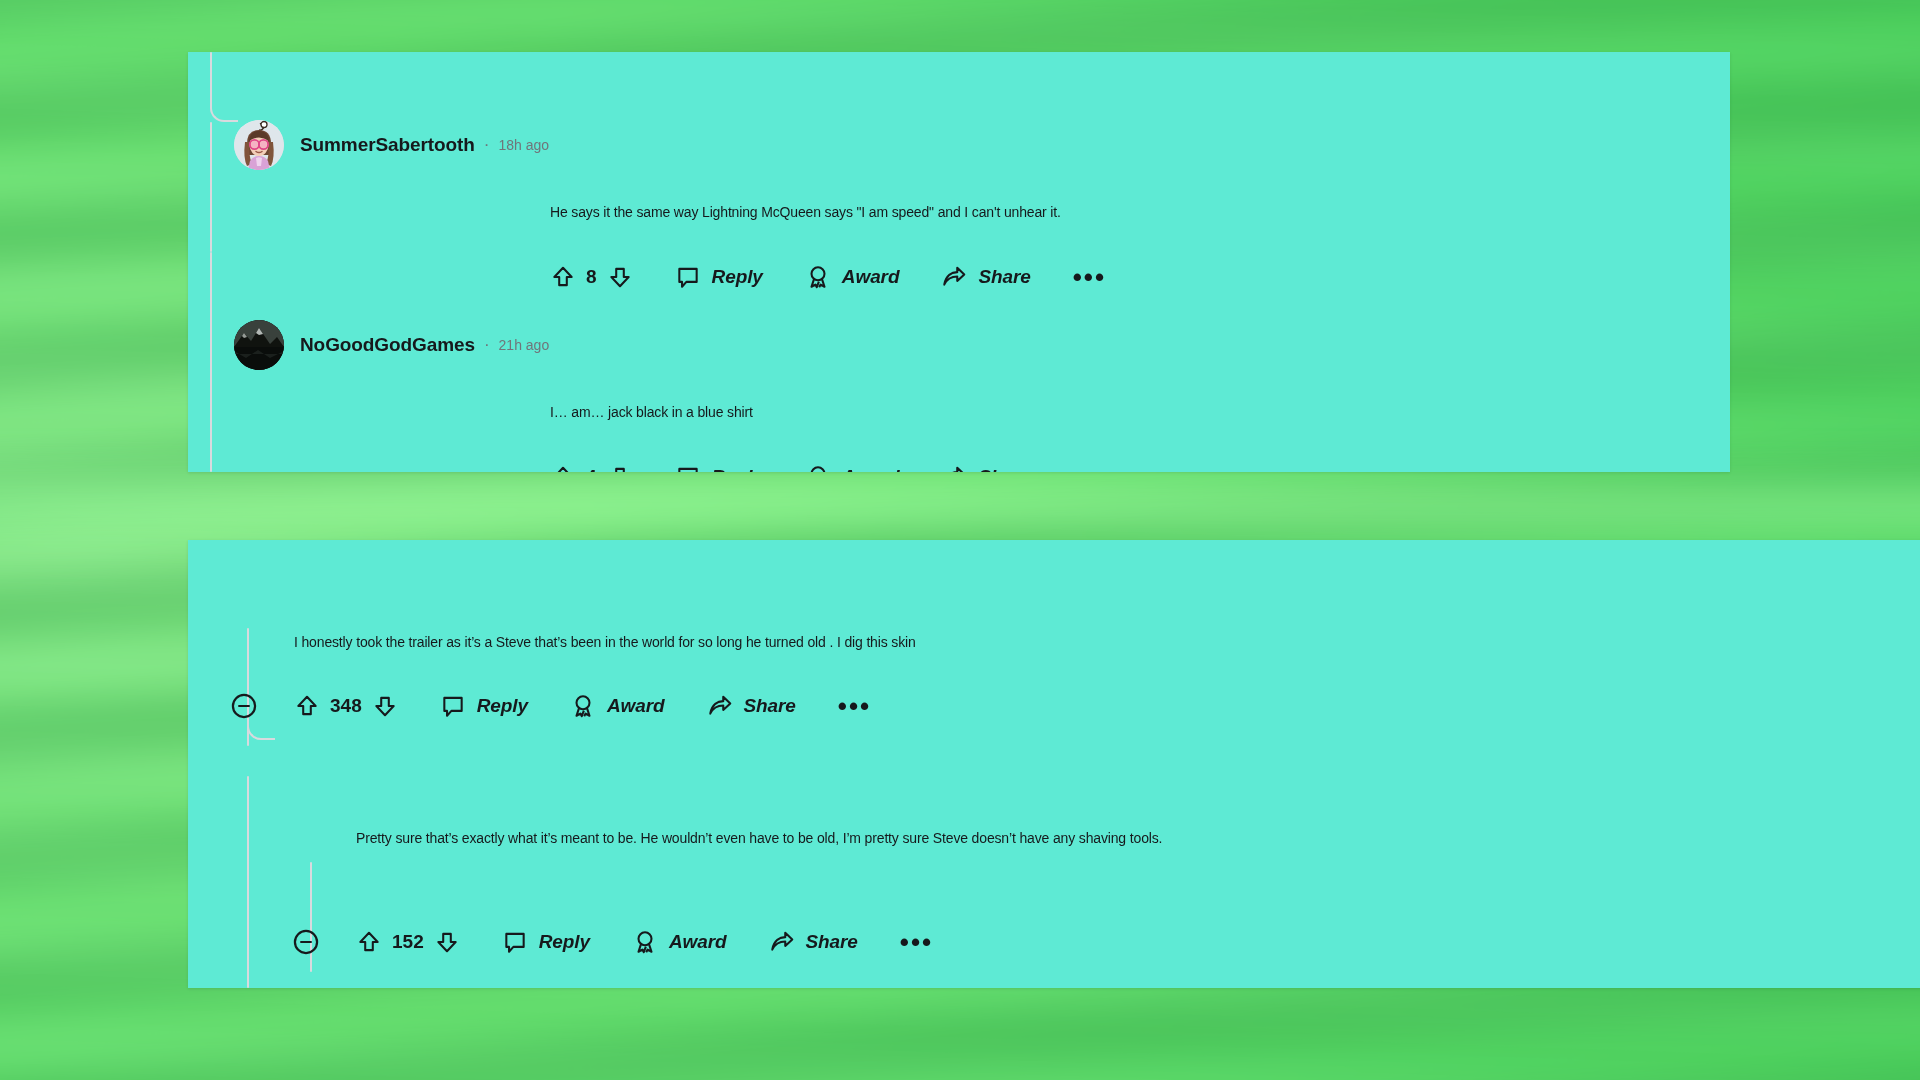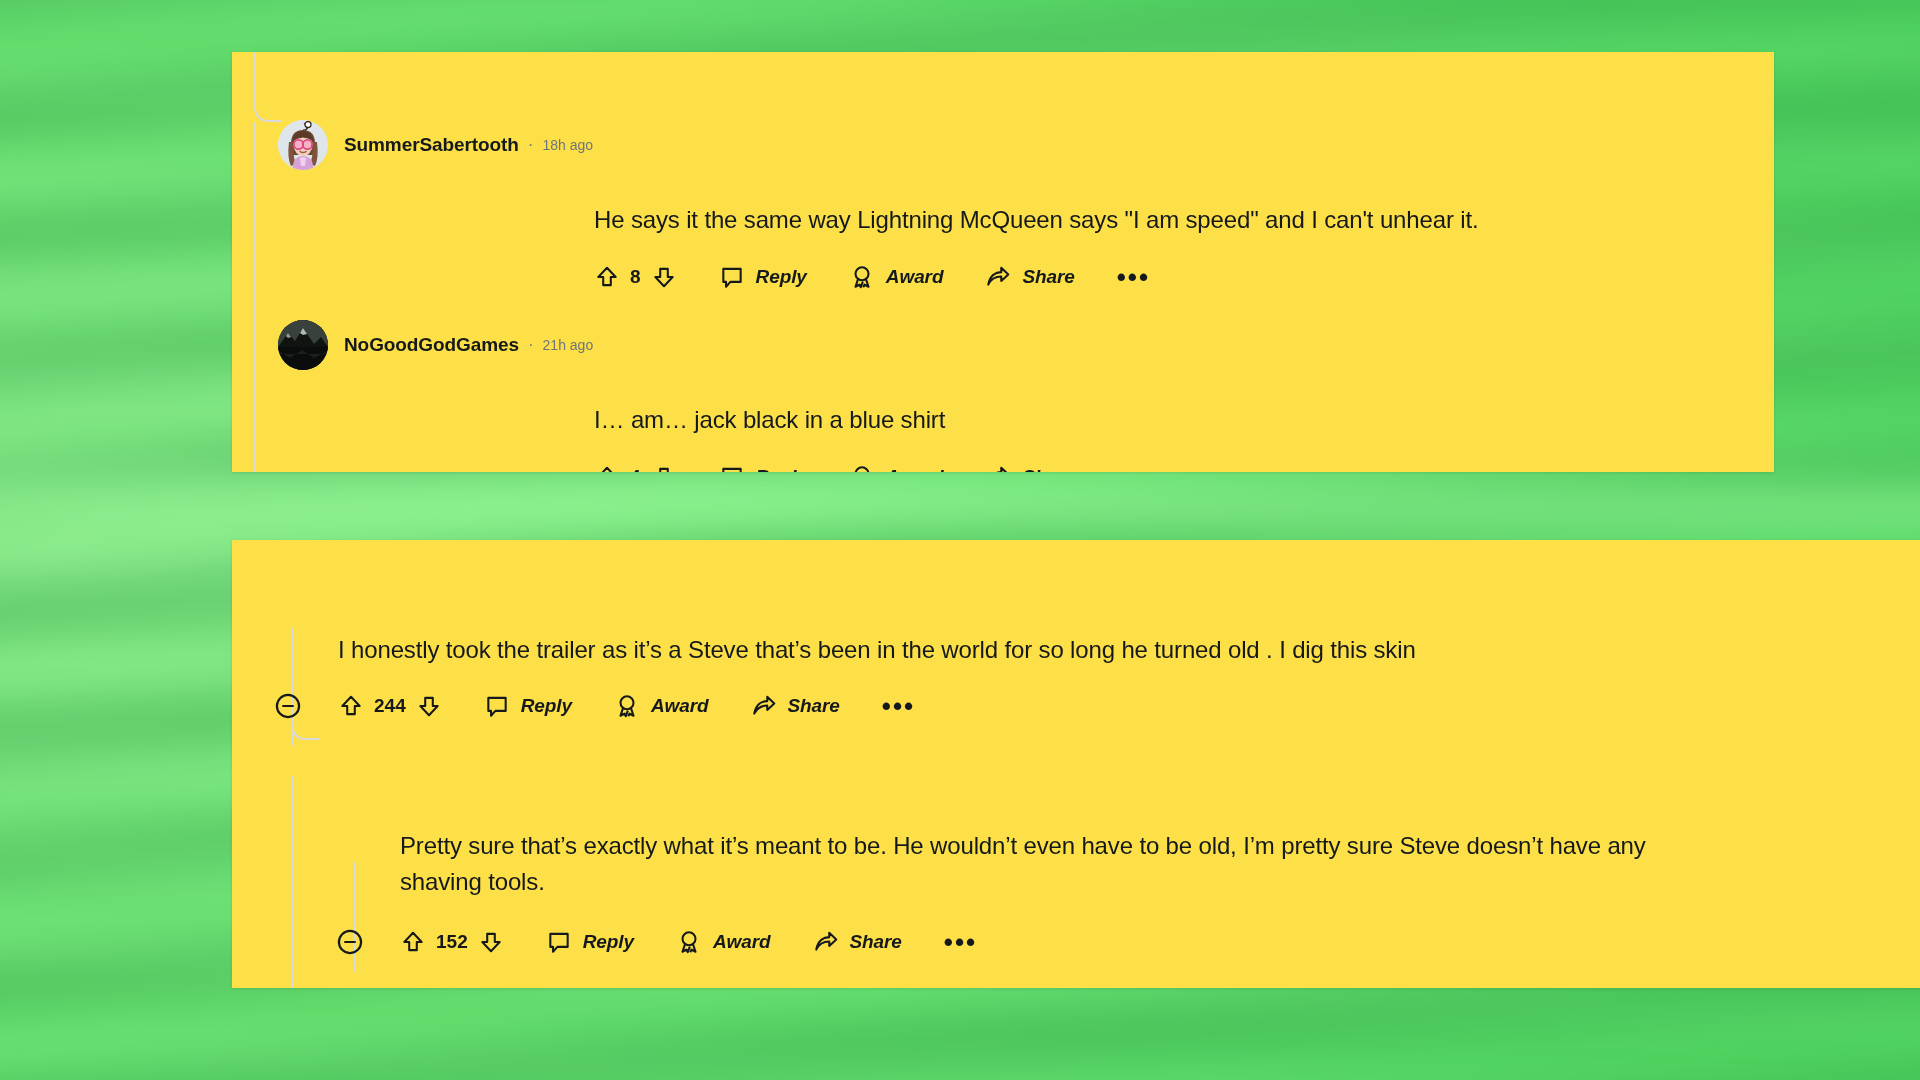--- a/index.html
+++ b/index.html
@@ -53,24 +53,23 @@
     position: absolute;
     left: -60px; right: -60px;
     top: 470px; height: 70px;
     background: linear-gradient(180deg, rgba(150,255,150,0) 0%, rgba(160,255,160,0.75) 50%, rgba(150,255,150,0) 100%);
     filter: blur(22px);
   }
 
   
   .card {
     position: absolute;
-    background: #fde047;
+    background: #5eead4;
     overflow: hidden;
     box-shadow: 0 1px 3px rgba(0,0,0,0.10);
-    margin-left: 44px;
   }
   #card-top    { left: 188px; top: 52px;  width: 1542px; height: 420px; }
   #card-bottom { left: 188px; top: 540px; width: 1824px; height: 448px; }
 
   
   .comment { position: relative; }
 
   .thread-line {
     position: absolute;
     width: 2px;
@@ -111,21 +110,21 @@
     color: #70757a;
     padding: 0 9px;
   }
   .timestamp {
     font-size: 14px;
     color: #70757a;
   }
 
   .c-body {
     position: absolute;
-    font-size: 24px;
+    font-size: 14px;
     line-height: 1.48;
     color: #16191c;
     letter-spacing: -0.15px;
   }
 
   .actionbar {
     position: absolute;
     display: flex;
     align-items: center;
     white-space: nowrap;
@@ -341,21 +340,21 @@
             <circle cx="12" cy="12" r="9.5" fill="none" stroke="#16191c" stroke-width="1.9"></circle>
             <line x1="7.8" y1="12" x2="16.2" y2="12" stroke="#16191c" stroke-width="1.9" stroke-linecap="round"></line>
           </svg>
         </span>
         <span class="gap-md"></span>
         <span class="act">
           <svg class="ico" width="26" height="26" viewBox="0 0 24 24" aria-hidden="true">
             <path d="M12 3.5 L20 12 h-4.5 v7.5 h-7 V12 H4 z" fill="none" stroke="#16191c" stroke-width="1.9" stroke-linejoin="round"></path>
           </svg>
         </span>
-        <span class="votecount">244</span>
+        <span class="votecount">348</span>
         <span class="act">
           <svg class="ico" width="26" height="26" viewBox="0 0 24 24" aria-hidden="true">
             <path d="M12 20.5 L4 12 h4.5 V4.5 h7 V12 H20 z" fill="none" stroke="#16191c" stroke-width="1.9" stroke-linejoin="round"></path>
           </svg>
         </span>
         <span class="gap-lg"></span>
         <span class="act">
           <svg class="ico" width="26" height="26" viewBox="0 0 24 24" aria-hidden="true">
             <path d="M4 4.5 h16 v12 H10.5 L6.5 21 v-4.5 H4 z" fill="none" stroke="#16191c" stroke-width="1.9" stroke-linejoin="round"></path>
           </svg>

